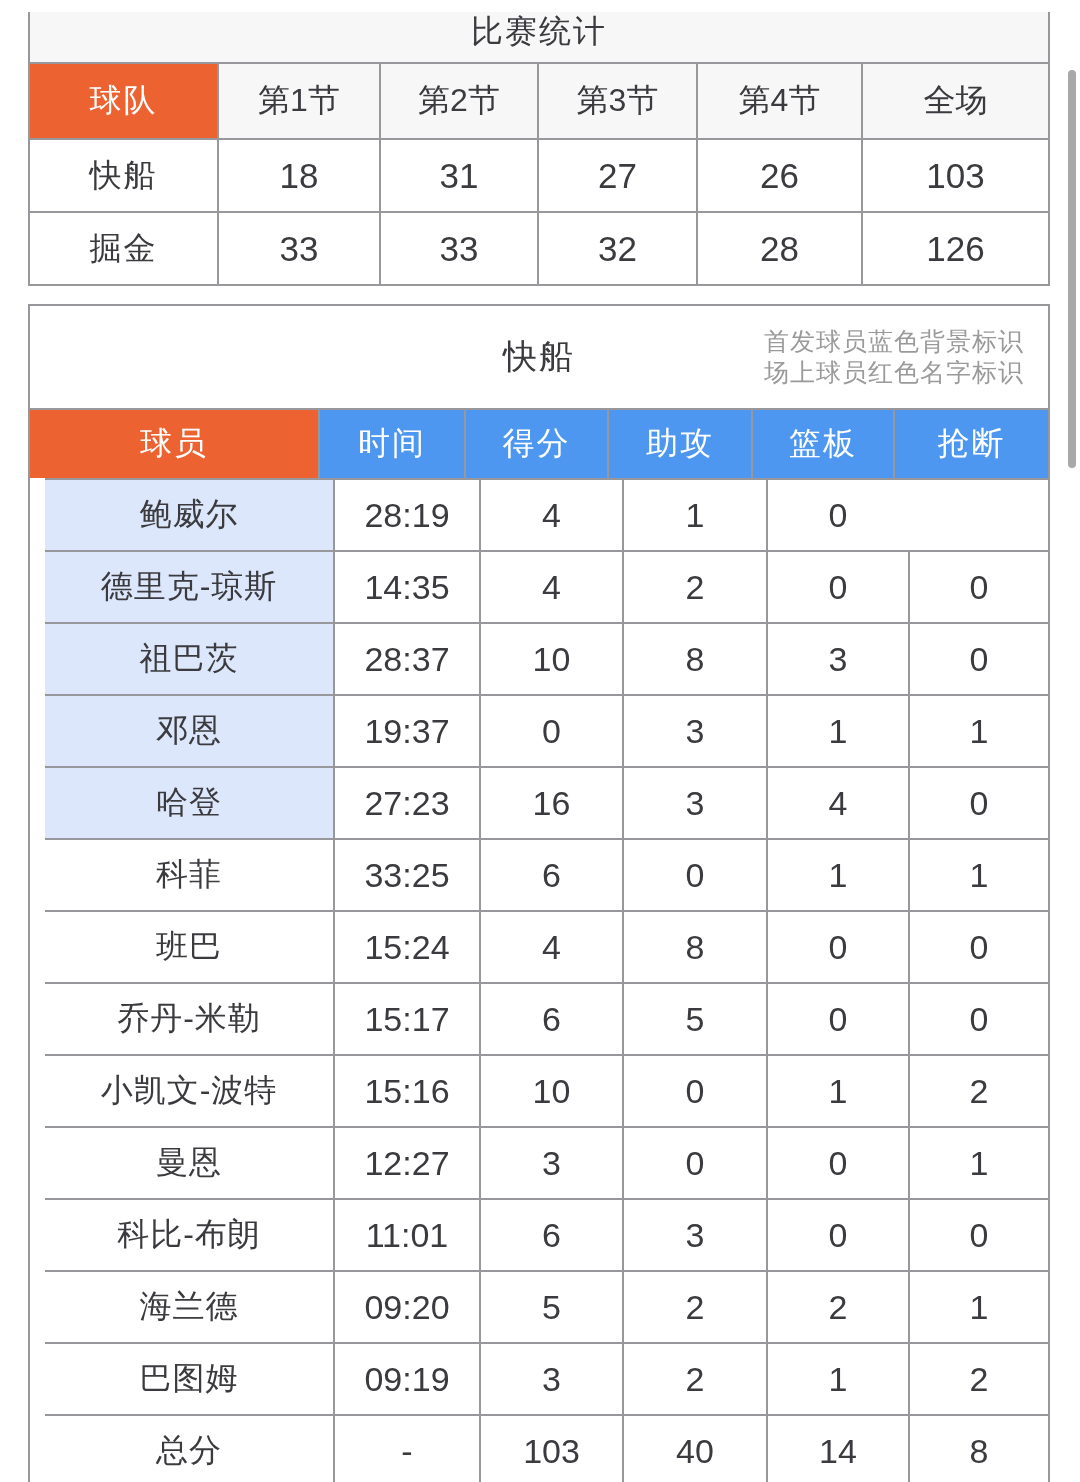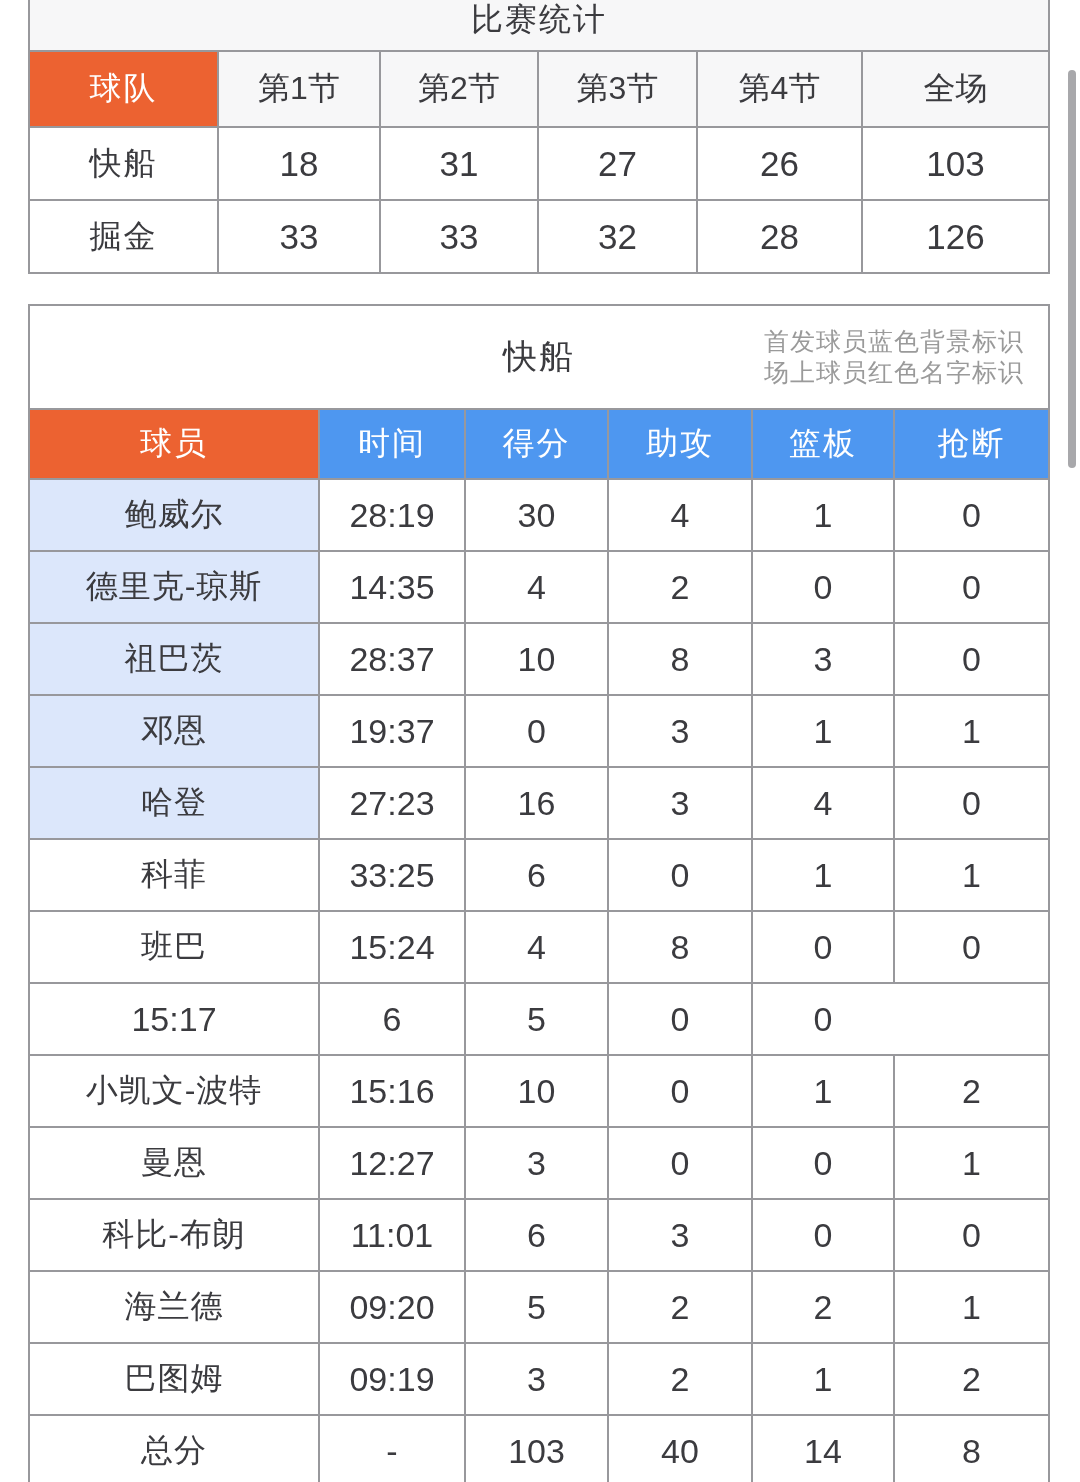--- a/index.html
+++ b/index.html
@@ -20,21 +20,21 @@
     background:#ffffff;
     font-family:"Liberation Sans", sans-serif;
     color:var(--text);
   }
   .tbl{
     position:absolute;left:28px;width:1022px;
     box-sizing:border-box;
     border:2px solid var(--border);
     background:#ffffff;
   }
-  #quarter-table{top:0;border-top:none;height:274px;}
+  #quarter-table{top:12px;border-top:none;height:274px;}
   #player-table{top:304px;border-bottom:none;height:1182px;overflow:hidden;}
 
   .row{display:grid;box-sizing:border-box;border-top:2px solid var(--border);}
   .grid-q{grid-template-columns:187px 162px 158px 159px 165px 1fr;}
   .grid-p{grid-template-columns:288px 146px 143px 144px 142px 1fr;text-align:right;}
 
   .cell{
     display:flex;align-items:center;justify-content:center;
     box-sizing:border-box;
     border-left:2px solid var(--border);
@@ -64,21 +64,21 @@
     font-size:34px;letter-spacing:2px;
   }
   .pt-legend{
     position:absolute;right:24px;top:50%;transform:translateY(-50%);
     text-align:left;color:var(--notegray);
     font-size:25px;line-height:31px;letter-spacing:1px;
   }
   .pt-header{height:70px;}
   .pt-header .cell{background:var(--blue);color:#ffffff;font-size:32px;letter-spacing:2px;}
   .pt-header .cell.player-head{background:var(--orange);}
-  .pt-row{height:72px;}
+  .pt-row{height:72px;margin-left:15px;}
   .pt-row .cell{font-size:34px;}
   .pt-row .cell.name-cell{font-size:32px;letter-spacing:1px;}
   .pt-row .cell.name-cell.starter{background:var(--starterbg);}
 
   #scrollbar-thumb{
     position:absolute;left:1068px;top:70px;width:8px;height:398px;
     border-radius:4px;background:var(--scroll);
   }
 </style>
 </head>
@@ -127,21 +127,20 @@
     <div class="cell">时间</div>
     <div class="cell">得分</div>
     <div class="cell">助攻</div>
     <div class="cell">篮板</div>
     <div class="cell">抢断</div>
   </div>
   <div id="pt-body">
       <div class="row grid-p pt-row">
         <div class="cell name-cell starter">鲍威尔</div>
         <div class="cell">28:19</div>
-        <div class="cell">30</div>
         <div class="cell">4</div>
         <div class="cell">1</div>
         <div class="cell">0</div>
       </div>
       <div class="row grid-p pt-row">
         <div class="cell name-cell starter">德里克-琼斯</div>
         <div class="cell">14:35</div>
         <div class="cell">4</div>
         <div class="cell">2</div>
         <div class="cell">0</div>
@@ -181,20 +180,21 @@
       </div>
       <div class="row grid-p pt-row">
         <div class="cell name-cell">班巴</div>
         <div class="cell">15:24</div>
         <div class="cell">4</div>
         <div class="cell">8</div>
         <div class="cell">0</div>
         <div class="cell">0</div>
       </div>
       <div class="row grid-p pt-row">
+        <div class="cell name-cell">乔丹-米勒</div>
         <div class="cell">15:17</div>
         <div class="cell">6</div>
         <div class="cell">5</div>
         <div class="cell">0</div>
         <div class="cell">0</div>
       </div>
       <div class="row grid-p pt-row">
         <div class="cell name-cell">小凯文-波特</div>
         <div class="cell">15:16</div>
         <div class="cell">10</div>

